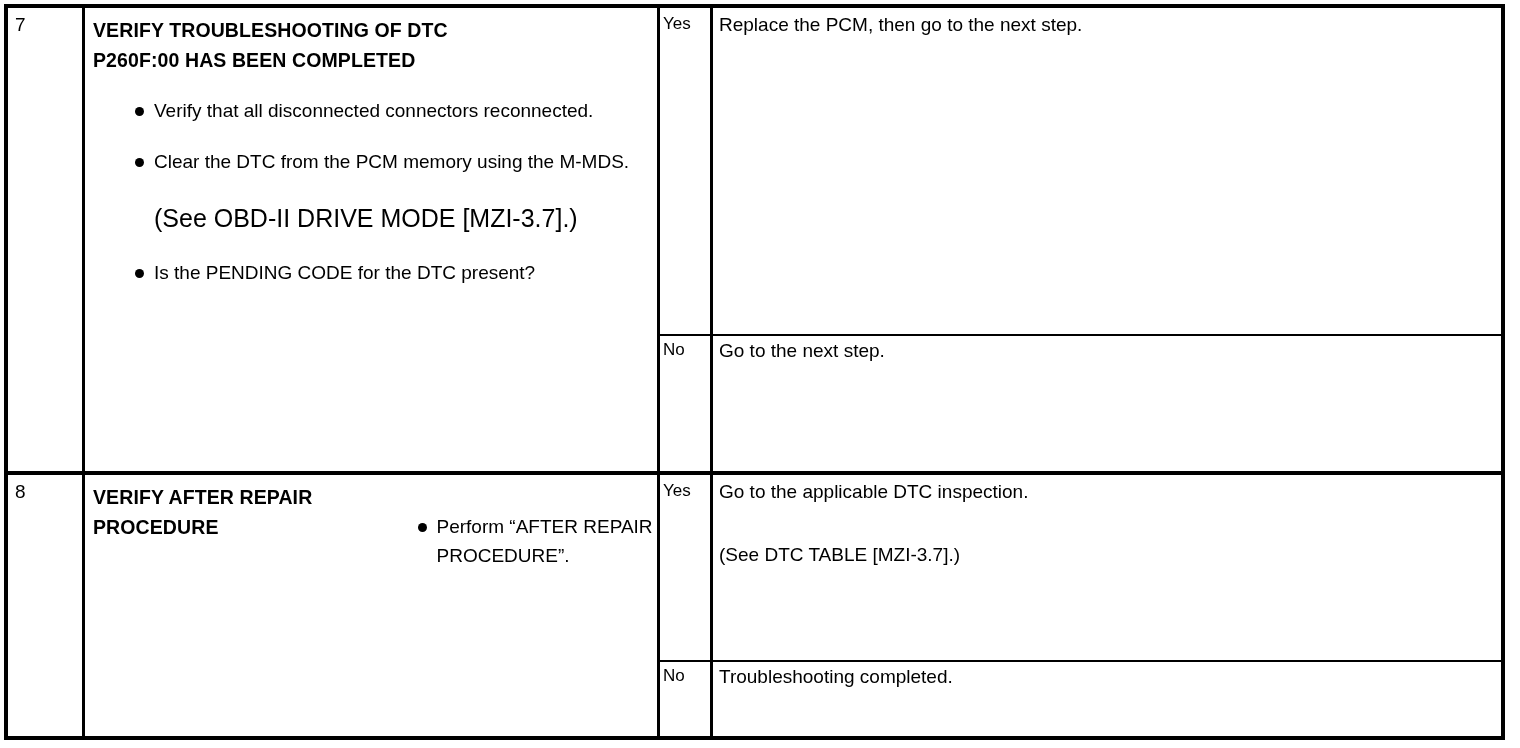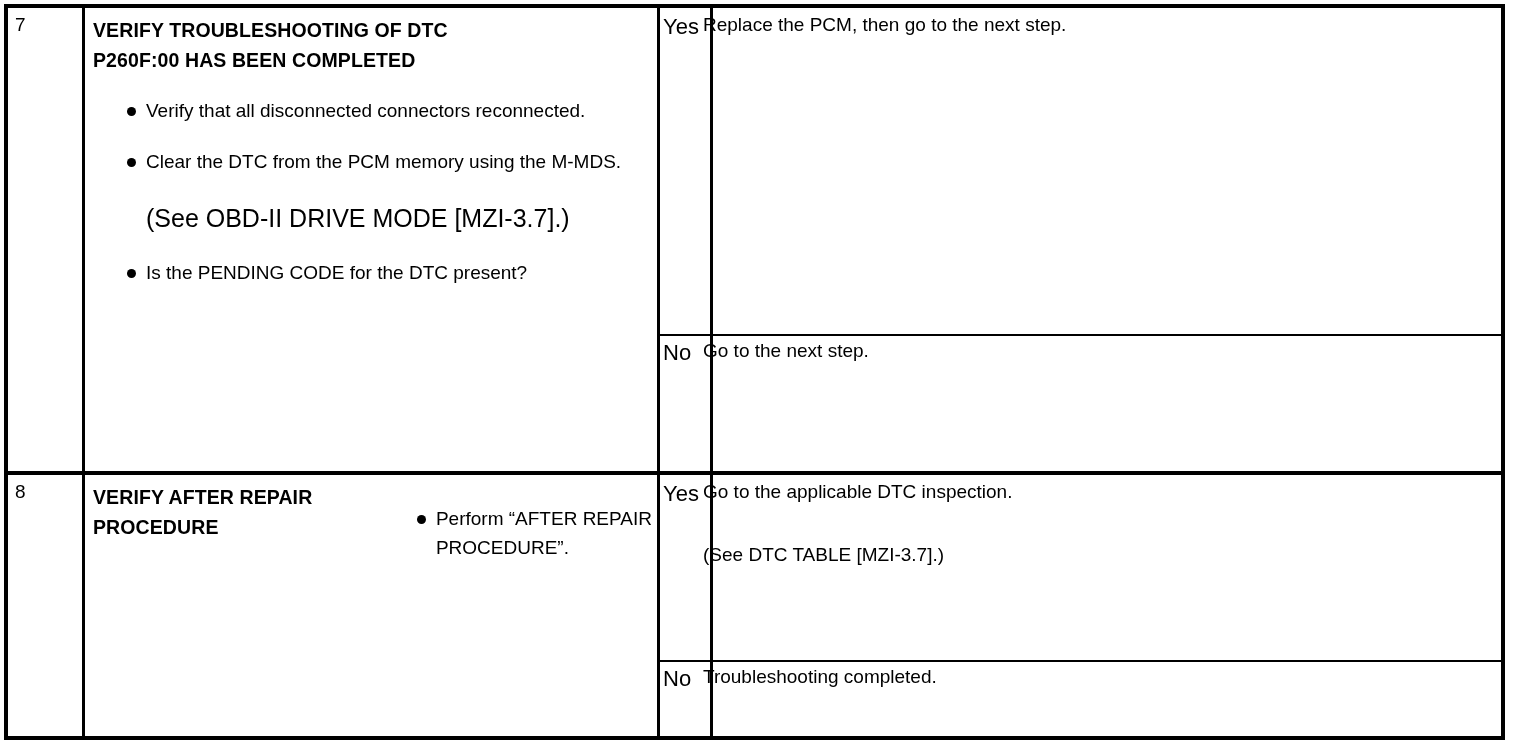--- a/index.html
+++ b/index.html
@@ -88,26 +88,26 @@
   .desc {
     left: 74px;
     width: 648px;
     padding: 8px 10px 13px 11px;
   }
 
   .yesno {
     left: 649px;
     width: 53px;
     padding: 6px 0 0 6px;
-    font-size: 22px;
+    font-size: 17px;
     line-height: 1.15;
   }
 
   .action {
-    left: 686px;
+    left: 702px;
     right: 0;
     padding: 6px 10px 0 9px;
     font-size: 19px;
     line-height: 1.15;
   }
 
   
   .row7 { top: 0; height: 463px; }
   .row7-yes { top: 0; height: 326px; }
   .row7-no  { top: 326px; height: 137px; }
@@ -120,21 +120,21 @@
   .cond-title {
     font-size: 19.5px;
     font-weight: bold;
     line-height: 1.52;
     letter-spacing: 0.1px;
     margin: 0 0 0 0;
   }
 
   .bullet-list {
     list-style: none;
-    margin: 0;
+    margin: 8px;
     padding: 0;
   }
   .bullet-item {
     position: relative;
     padding-left: 53px;
     font-size: 19px;
     line-height: 1.52;
     margin-top: 22px;
   }
   .bullet-item .dot {

